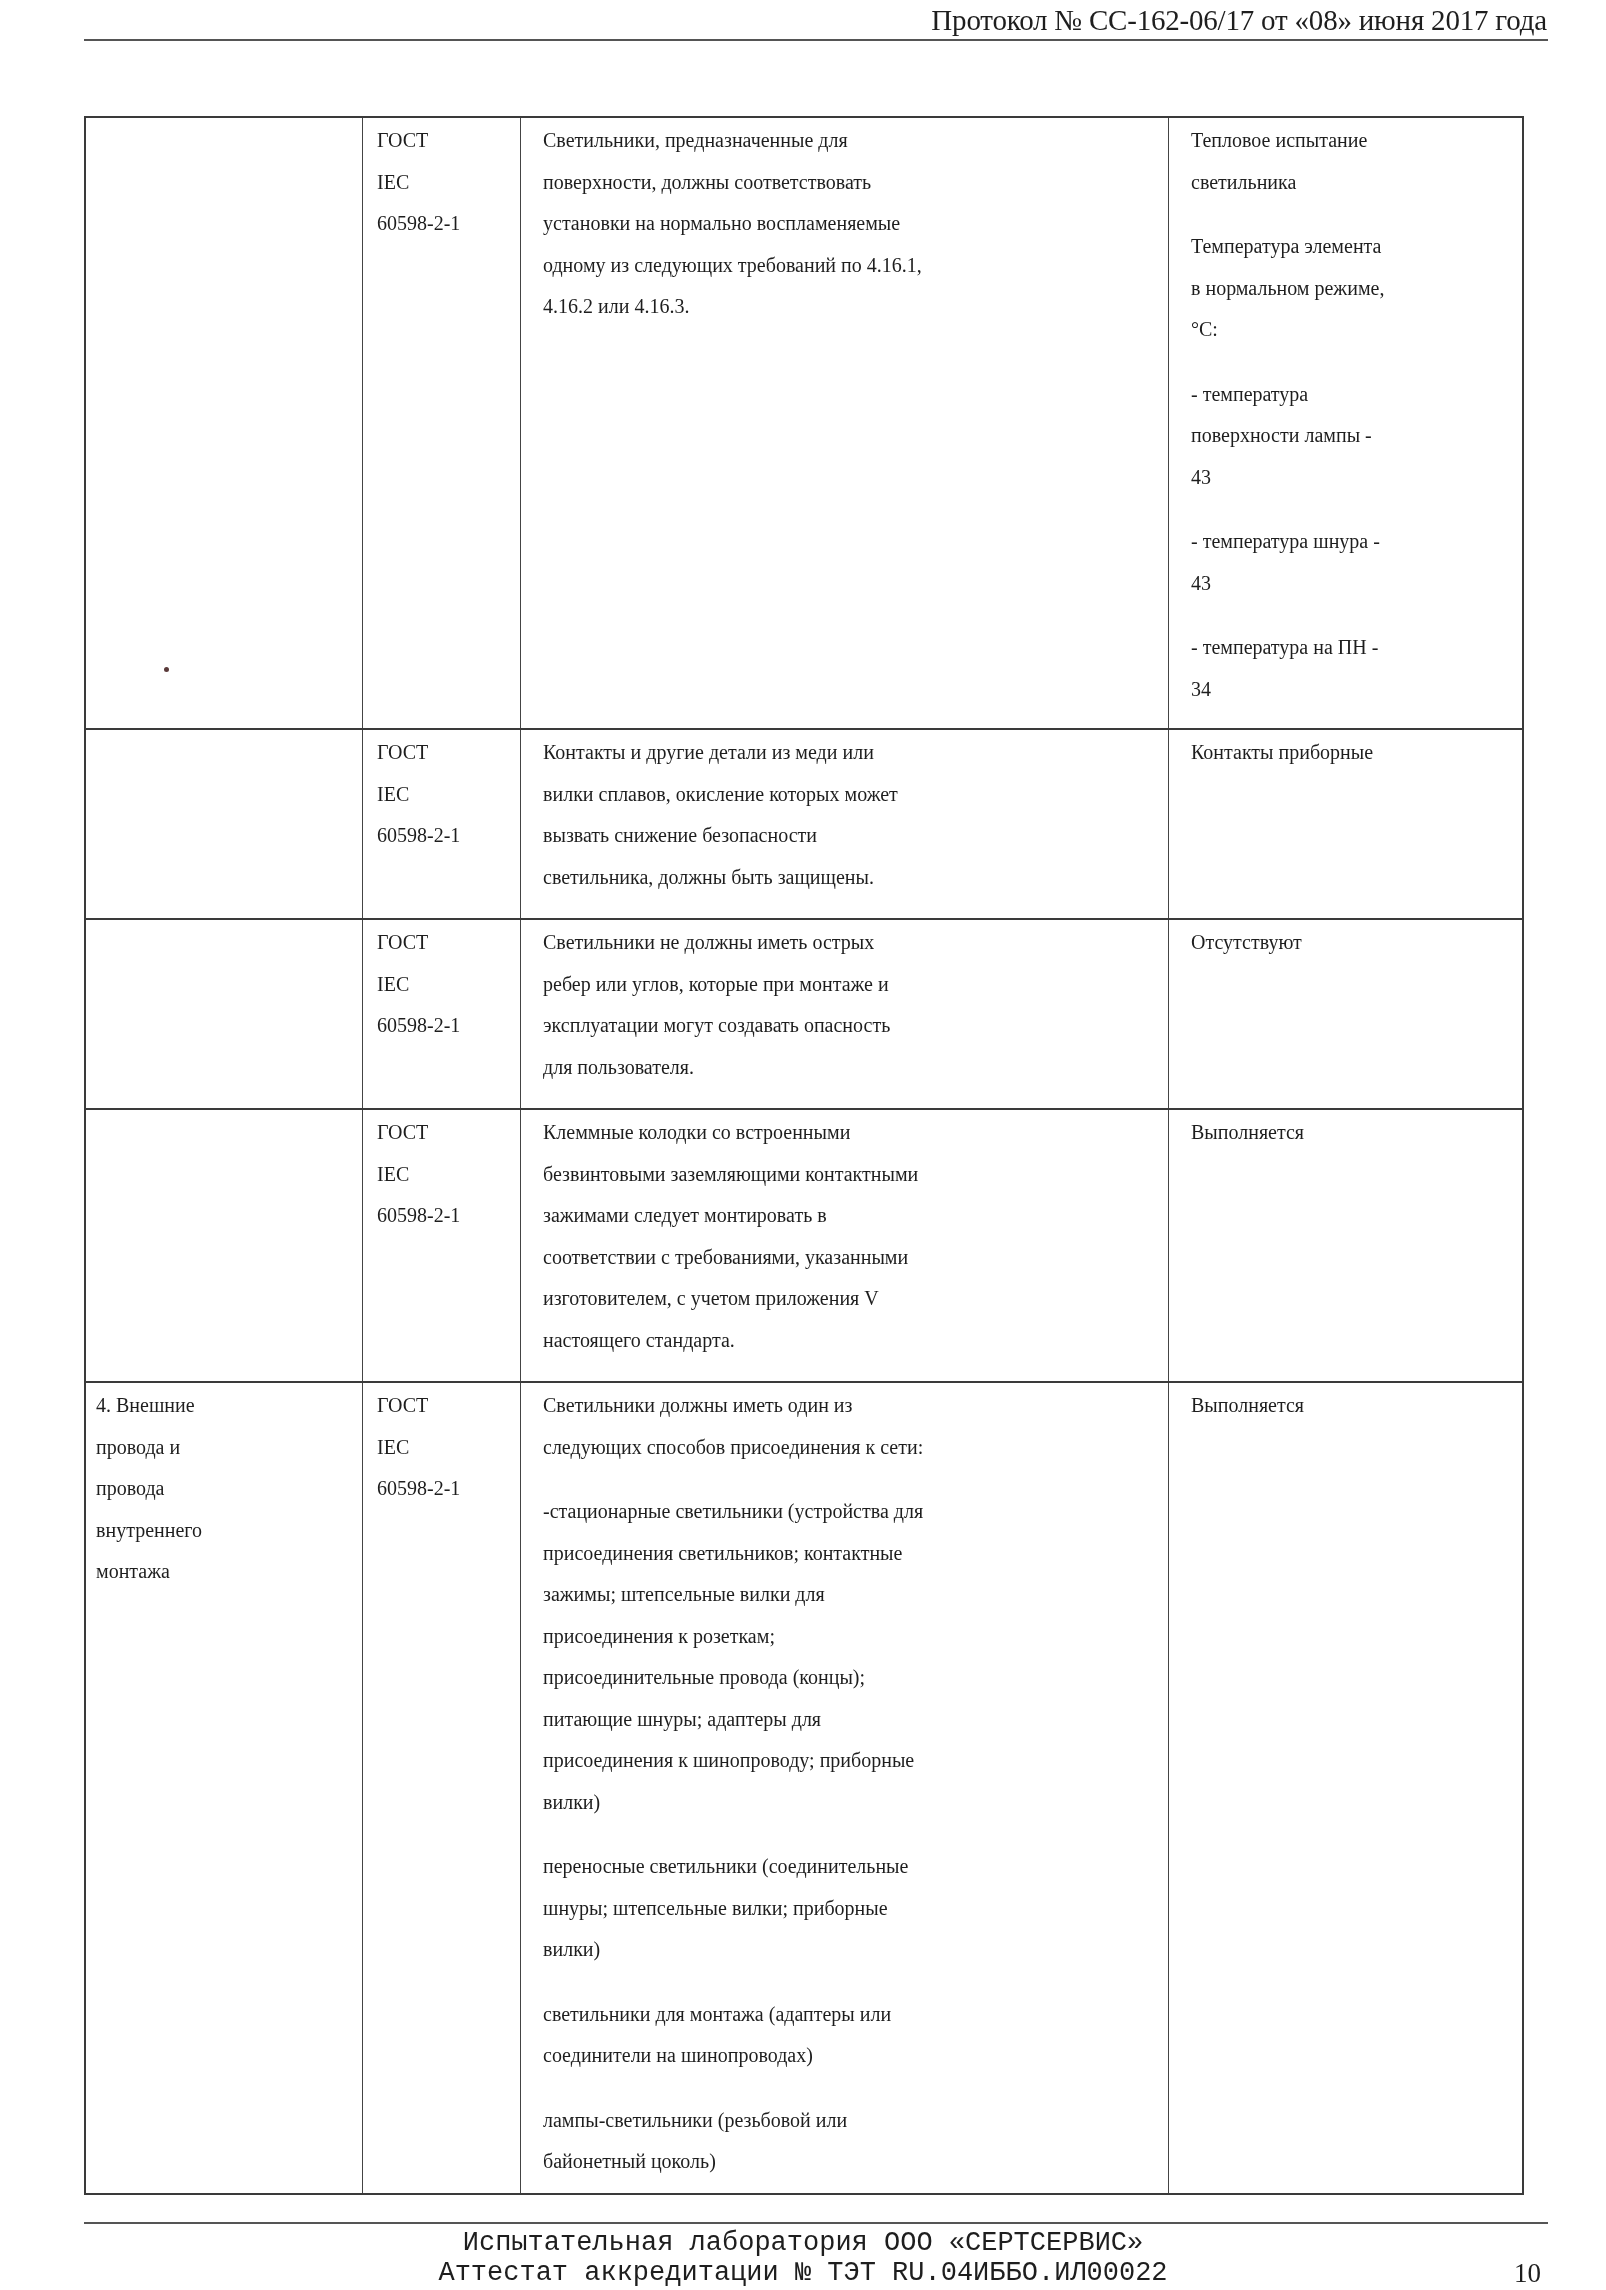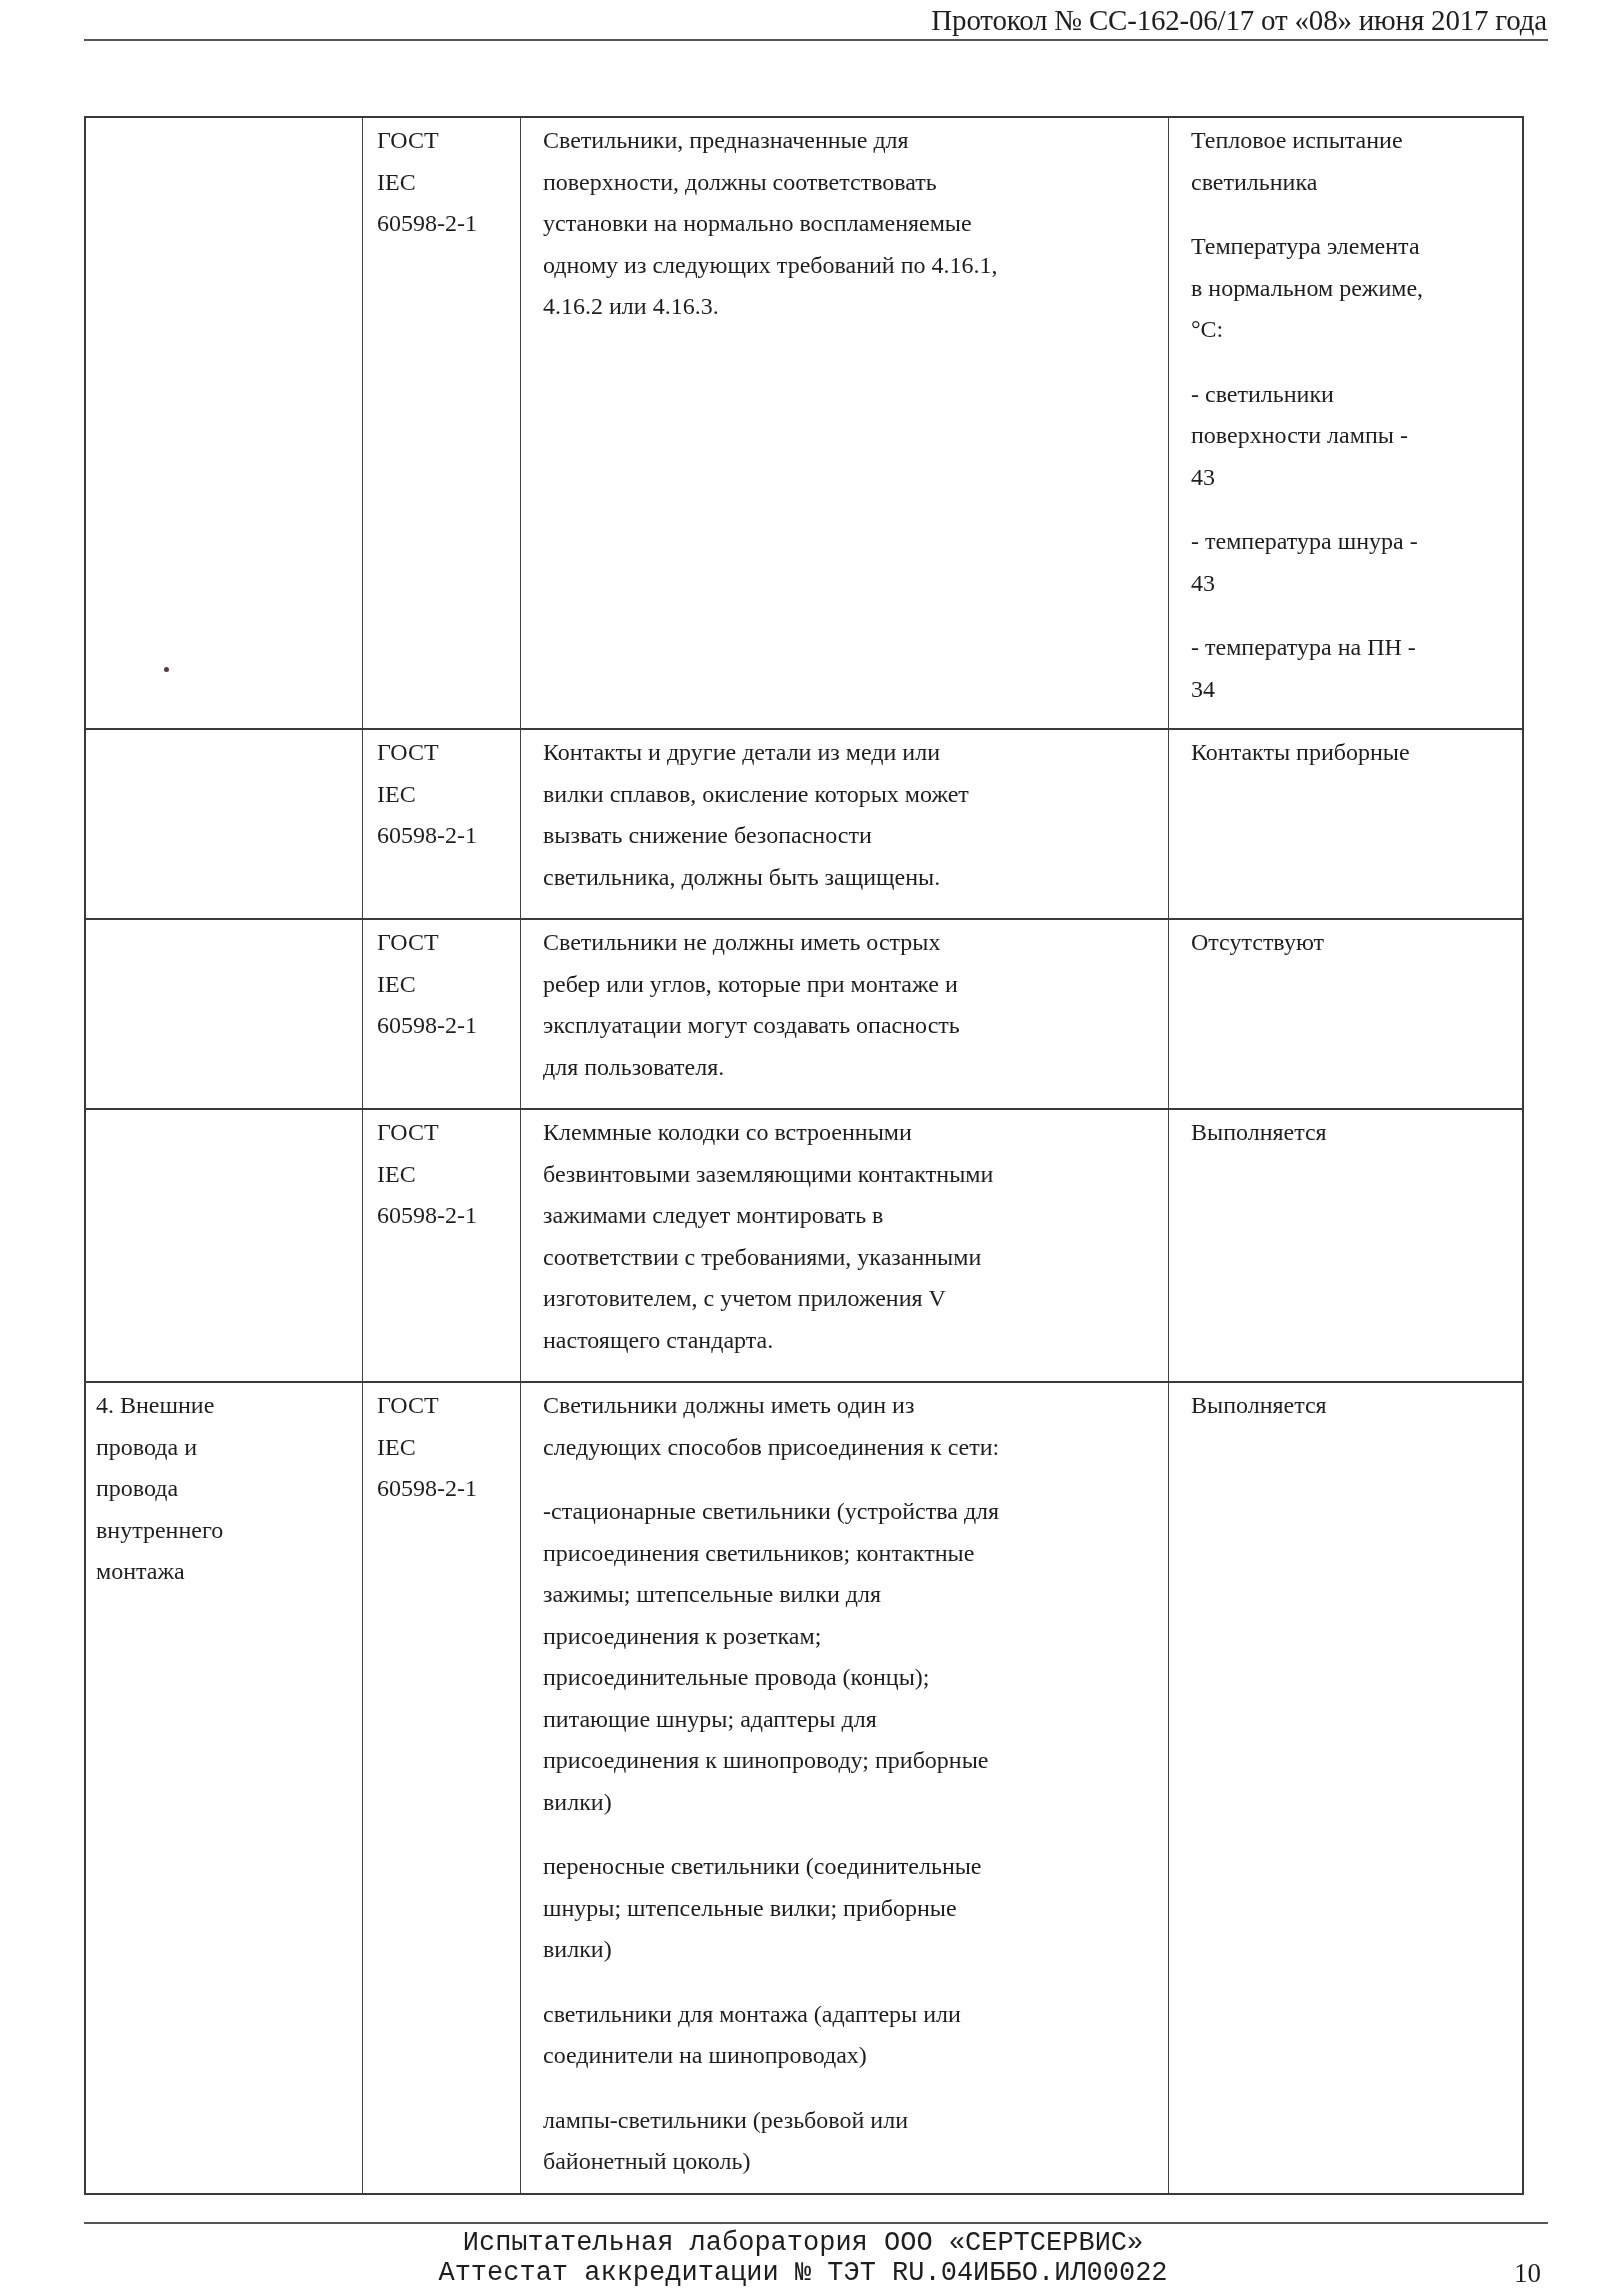--- a/index.html
+++ b/index.html
@@ -5,21 +5,21 @@
   html,body{margin:0;padding:0;background:#ffffff;}
   body{width:1606px;height:2290px;position:relative;overflow:hidden;
        font-family:"Liberation Serif","DejaVu Serif",serif;color:#1e1e1e;}
   .hdr{position:absolute;right:59px;top:4px;font-size:29px;white-space:nowrap;letter-spacing:-0.2px;}
   .hline{position:absolute;left:84px;width:1464px;height:2px;background:#555;}
   .hline.top{top:39px;}
   .hline.foot{top:2222px;}
   .tbl{position:absolute;left:84px;top:116px;width:1440px;border:2px solid #3a3a3a;box-sizing:border-box;}
   .row{display:flex;border-top:2px solid #3a3a3a;box-sizing:border-box;}
   .row:first-child{border-top:none;}
-  .cell{box-sizing:border-box;padding:2px 8px 10px 10px;font-size:24px;line-height:41.5px;}
+  .cell{box-sizing:border-box;padding:2px 8px 10px 10px;font-size:20px;line-height:41.5px;}
   .c1{width:277px;border-right:1.5px solid #444;}
   .c2{width:158px;border-right:1.5px solid #444;padding-left:14px;}
   .c3{width:648px;border-right:1.5px solid #444;padding-left:14px;}
   .c4{flex:1;padding-left:14px;font-family:Liberation Serif, serif;}
   .para{margin:0 0 23px 8px;}
   .para:last-child{margin-bottom:0;}
   .ln{display:block;white-space:nowrap;}
   .r1{height:610px;} .r2{height:190px;} .r3{height:190px;}
   .r4{height:273px;} .r5{height:812px;}
   .dot{position:absolute;left:164px;top:667px;width:5px;height:5px;border-radius:50%;background:#5a3a3a;}
@@ -55,21 +55,21 @@
         <div class="para">
           <span class="ln">Тепловое испытание</span>
           <span class="ln">светильника</span>
         </div>
         <div class="para">
           <span class="ln">Температура элемента</span>
           <span class="ln">в нормальном режиме,</span>
           <span class="ln">°С:</span>
         </div>
         <div class="para">
-          <span class="ln">- светильники</span>
+          <span class="ln">- температура</span>
           <span class="ln">поверхности лампы -</span>
           <span class="ln">43</span>
         </div>
         <div class="para">
           <span class="ln">- температура шнура -</span>
           <span class="ln">43</span>
         </div>
         <div class="para">
           <span class="ln">- температура на ПН -</span>
           <span class="ln">34</span>

